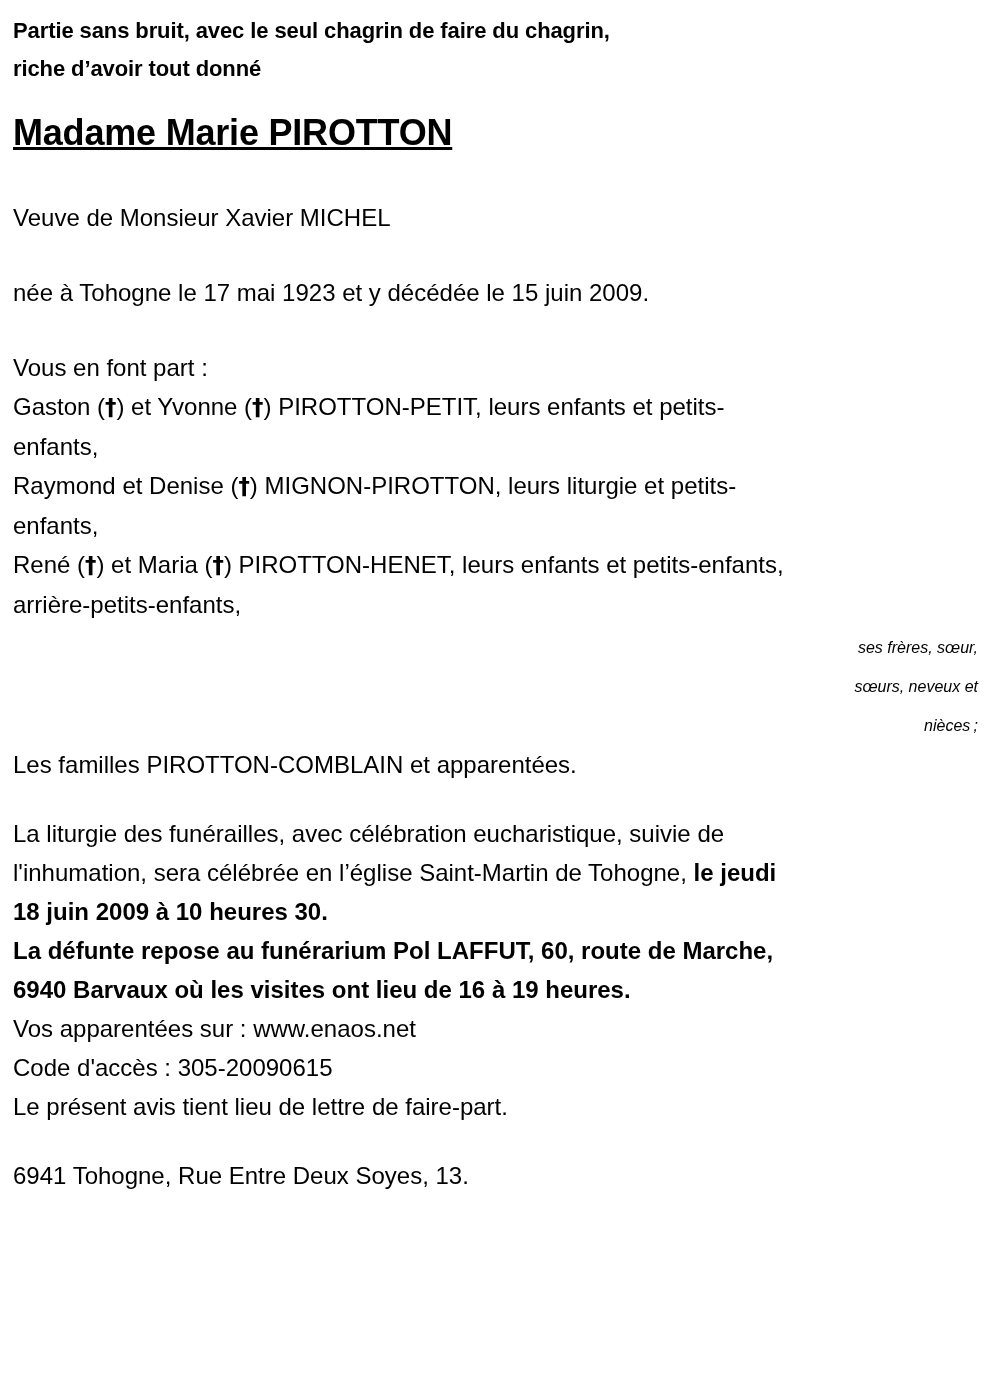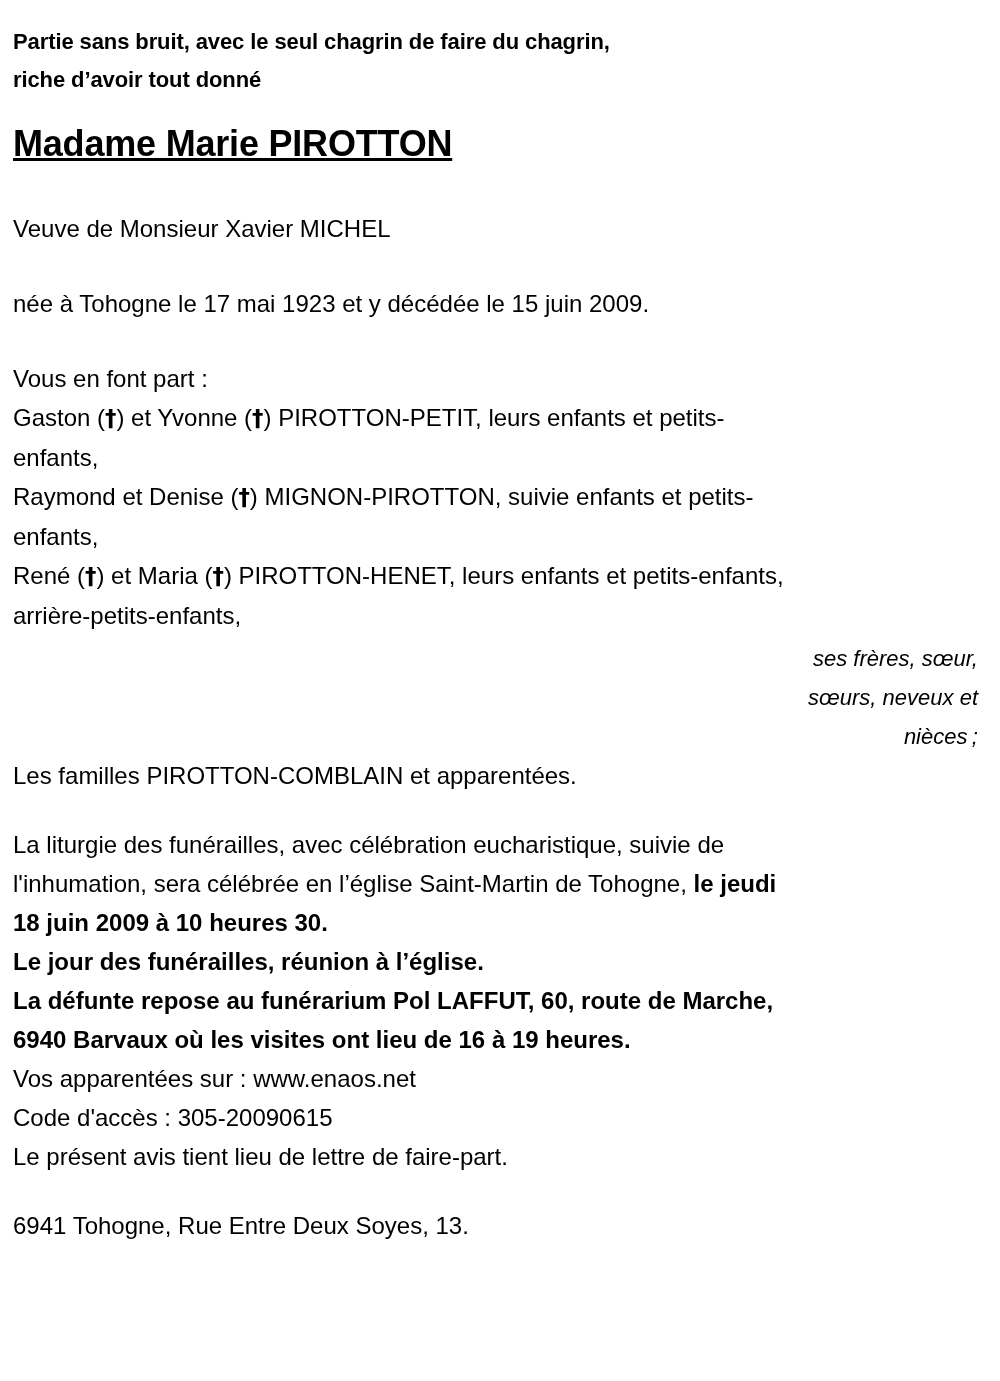--- a/index.html
+++ b/index.html
@@ -14,21 +14,21 @@
     font-family: "Liberation Sans", "DejaVu Sans", sans-serif;
     color: #000000;
     -webkit-font-smoothing: antialiased;
   }
 
   .notice {
     position: relative;
     width: 1000px;
     height: 1381px;
     box-sizing: border-box;
-    padding: 23px 14px 0 13px;
+    padding: 12px 14px 0 13px;
     overflow: hidden;
   }
 
   
   .epitaph {
     font-size: 22px;
     font-weight: bold;
     line-height: 38px;
     letter-spacing: -0.1px;
   }
@@ -64,21 +64,21 @@
     font-weight: bold;
     font-family: "DejaVu Sans", "Liberation Sans", sans-serif;
     font-size: 0.95em;
   }
 
   
   .relatives-block {
     margin-top: 4px;
     text-align: right;
     font-style: italic;
-    font-size: 22px;
+    font-size: 16px;
     line-height: 39px;
     padding-right: 8px;
   }
   .relatives-block .rline { display: block; }
 </style>
 </head>
 <body>
 
 <div class="notice">
 
@@ -91,39 +91,38 @@
 
   <div class="para gap-lg">Veuve de Monsieur Xavier MICHEL</div>
 
   <div class="para gap-md">née à Tohogne le 17 mai 1923 et y décédée le 15 juin 2009.</div>
 
   <div class="para gap-md">Vous en font part :</div>
 
   <div class="para tight" id="family-list">
       <span class="line"><span>Gaston (</span><span class="dagger">†</span><span>) et Yvonne (</span><span class="dagger">†</span><span>) PIROTTON-PETIT, leurs enfants et petits-</span></span>
       <span class="line"><span>enfants,</span></span>
-      <span class="line"><span>Raymond et Denise (</span><span class="dagger">†</span><span>) MIGNON-PIROTTON, suivie enfants et petits-</span></span>
+      <span class="line"><span>Raymond et Denise (</span><span class="dagger">†</span><span>) MIGNON-PIROTTON, leurs liturgie et petits-</span></span>
       <span class="line"><span>enfants,</span></span>
       <span class="line"><span>René (</span><span class="dagger">†</span><span>) et Maria (</span><span class="dagger">†</span><span>) PIROTTON-HENET, leurs enfants et petits-enfants,</span></span>
       <span class="line"><span>arrière-petits-enfants,</span></span>
     </div>
 
   <div class="relatives-block" id="relatives-block">
       <span class="rline">ses frères, sœur,</span>
       <span class="rline">sœurs, neveux et</span>
       <span class="rline">nièces ;</span>
     </div>
 
   <div class="para tight">Les familles PIROTTON-COMBLAIN et apparentées.</div>
 
   <div class="para gap-sm">
     <span class="line">La liturgie des funérailles, avec célébration eucharistique, suivie de</span>
     <span class="line"><span>l'inhumation, sera célébrée en l’église Saint-Martin de Tohogne,&nbsp;</span><b>le jeudi</b></span>
     <span class="line bold">18 juin 2009 à 10 heures 30.</span>
-    <span class="line bold">Le jour des funérailles, réunion à l’église.</span>
     <span class="line bold">La défunte repose au funérarium Pol LAFFUT, 60, route de Marche,</span>
     <span class="line bold">6940 Barvaux où les visites ont lieu de 16 à 19 heures.</span>
     <span class="line">Vos apparentées sur : www.enaos.net</span>
     <span class="line">Code d'accès : 305-20090615</span>
     <span class="line">Le présent avis tient lieu de lettre de faire-part.</span>
   </div>
 
   <div class="para gap-sm">6941 Tohogne, Rue Entre Deux Soyes, 13.</div>
 
 </div>

